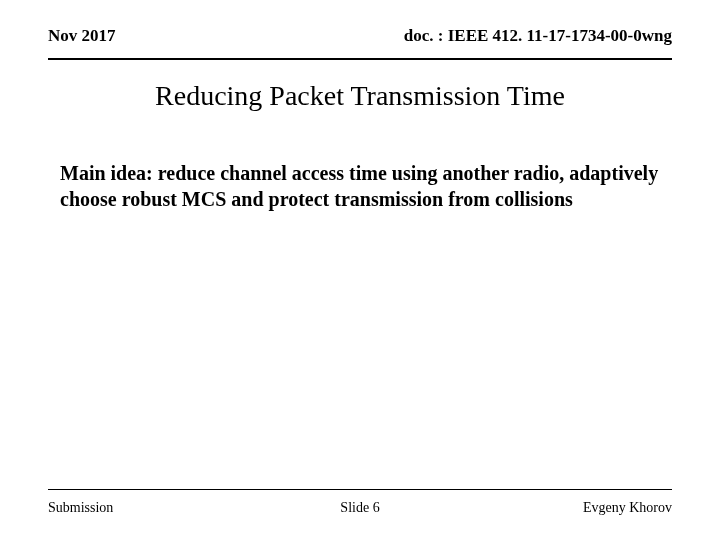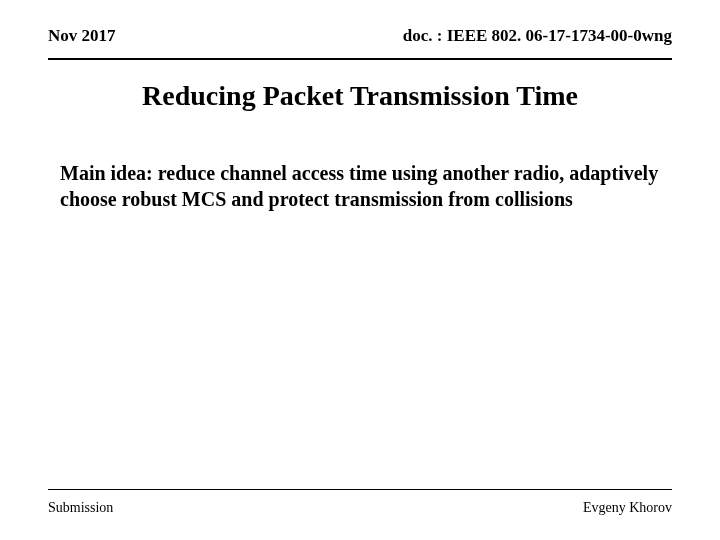--- a/index.html
+++ b/index.html
@@ -27,21 +27,21 @@
       font-size: 17px;
       border-bottom: 2px solid #000;
       padding-bottom: 12px;
     }
     .title {
       position: absolute;
       top: 80px;
       left: 48px;
       right: 48px;
       text-align: center;
-      font-weight: bold;
+      font-weight: normal;
       font-size: 28px;
     }
     .body-text {
       position: absolute;
       top: 160px;
       left: 60px;
       right: 60px;
       font-size: 20px;
       font-weight: bold;
       line-height: 1.3;
@@ -68,23 +68,24 @@
     .footer-left, .footer-right {
       position: relative;
       z-index: 1;
     }
   </style>
 </head>
 <body>
 
 <div class="header">
   <span>Nov 2017</span>
-  <span>doc. : IEEE 802. 06-17-1734-00-0wng</span>
+  <span>doc. : IEEE 412. 11-17-1734-00-0wng</span>
 </div>
 
 <div class="title">Reducing Packet Transmission Time</div>
 
 <div class="body-text">Main idea: reduce channel access time using another radio, adaptively choose robust MCS and protect transmission from collisions</div>
 
 <div class="footer">
   <span class="footer-left">Submission</span>
+  <span class="footer-center">Slide 6</span>
   <span class="footer-right">Evgeny Khorov</span>
 </div>
 
 </body></html>

